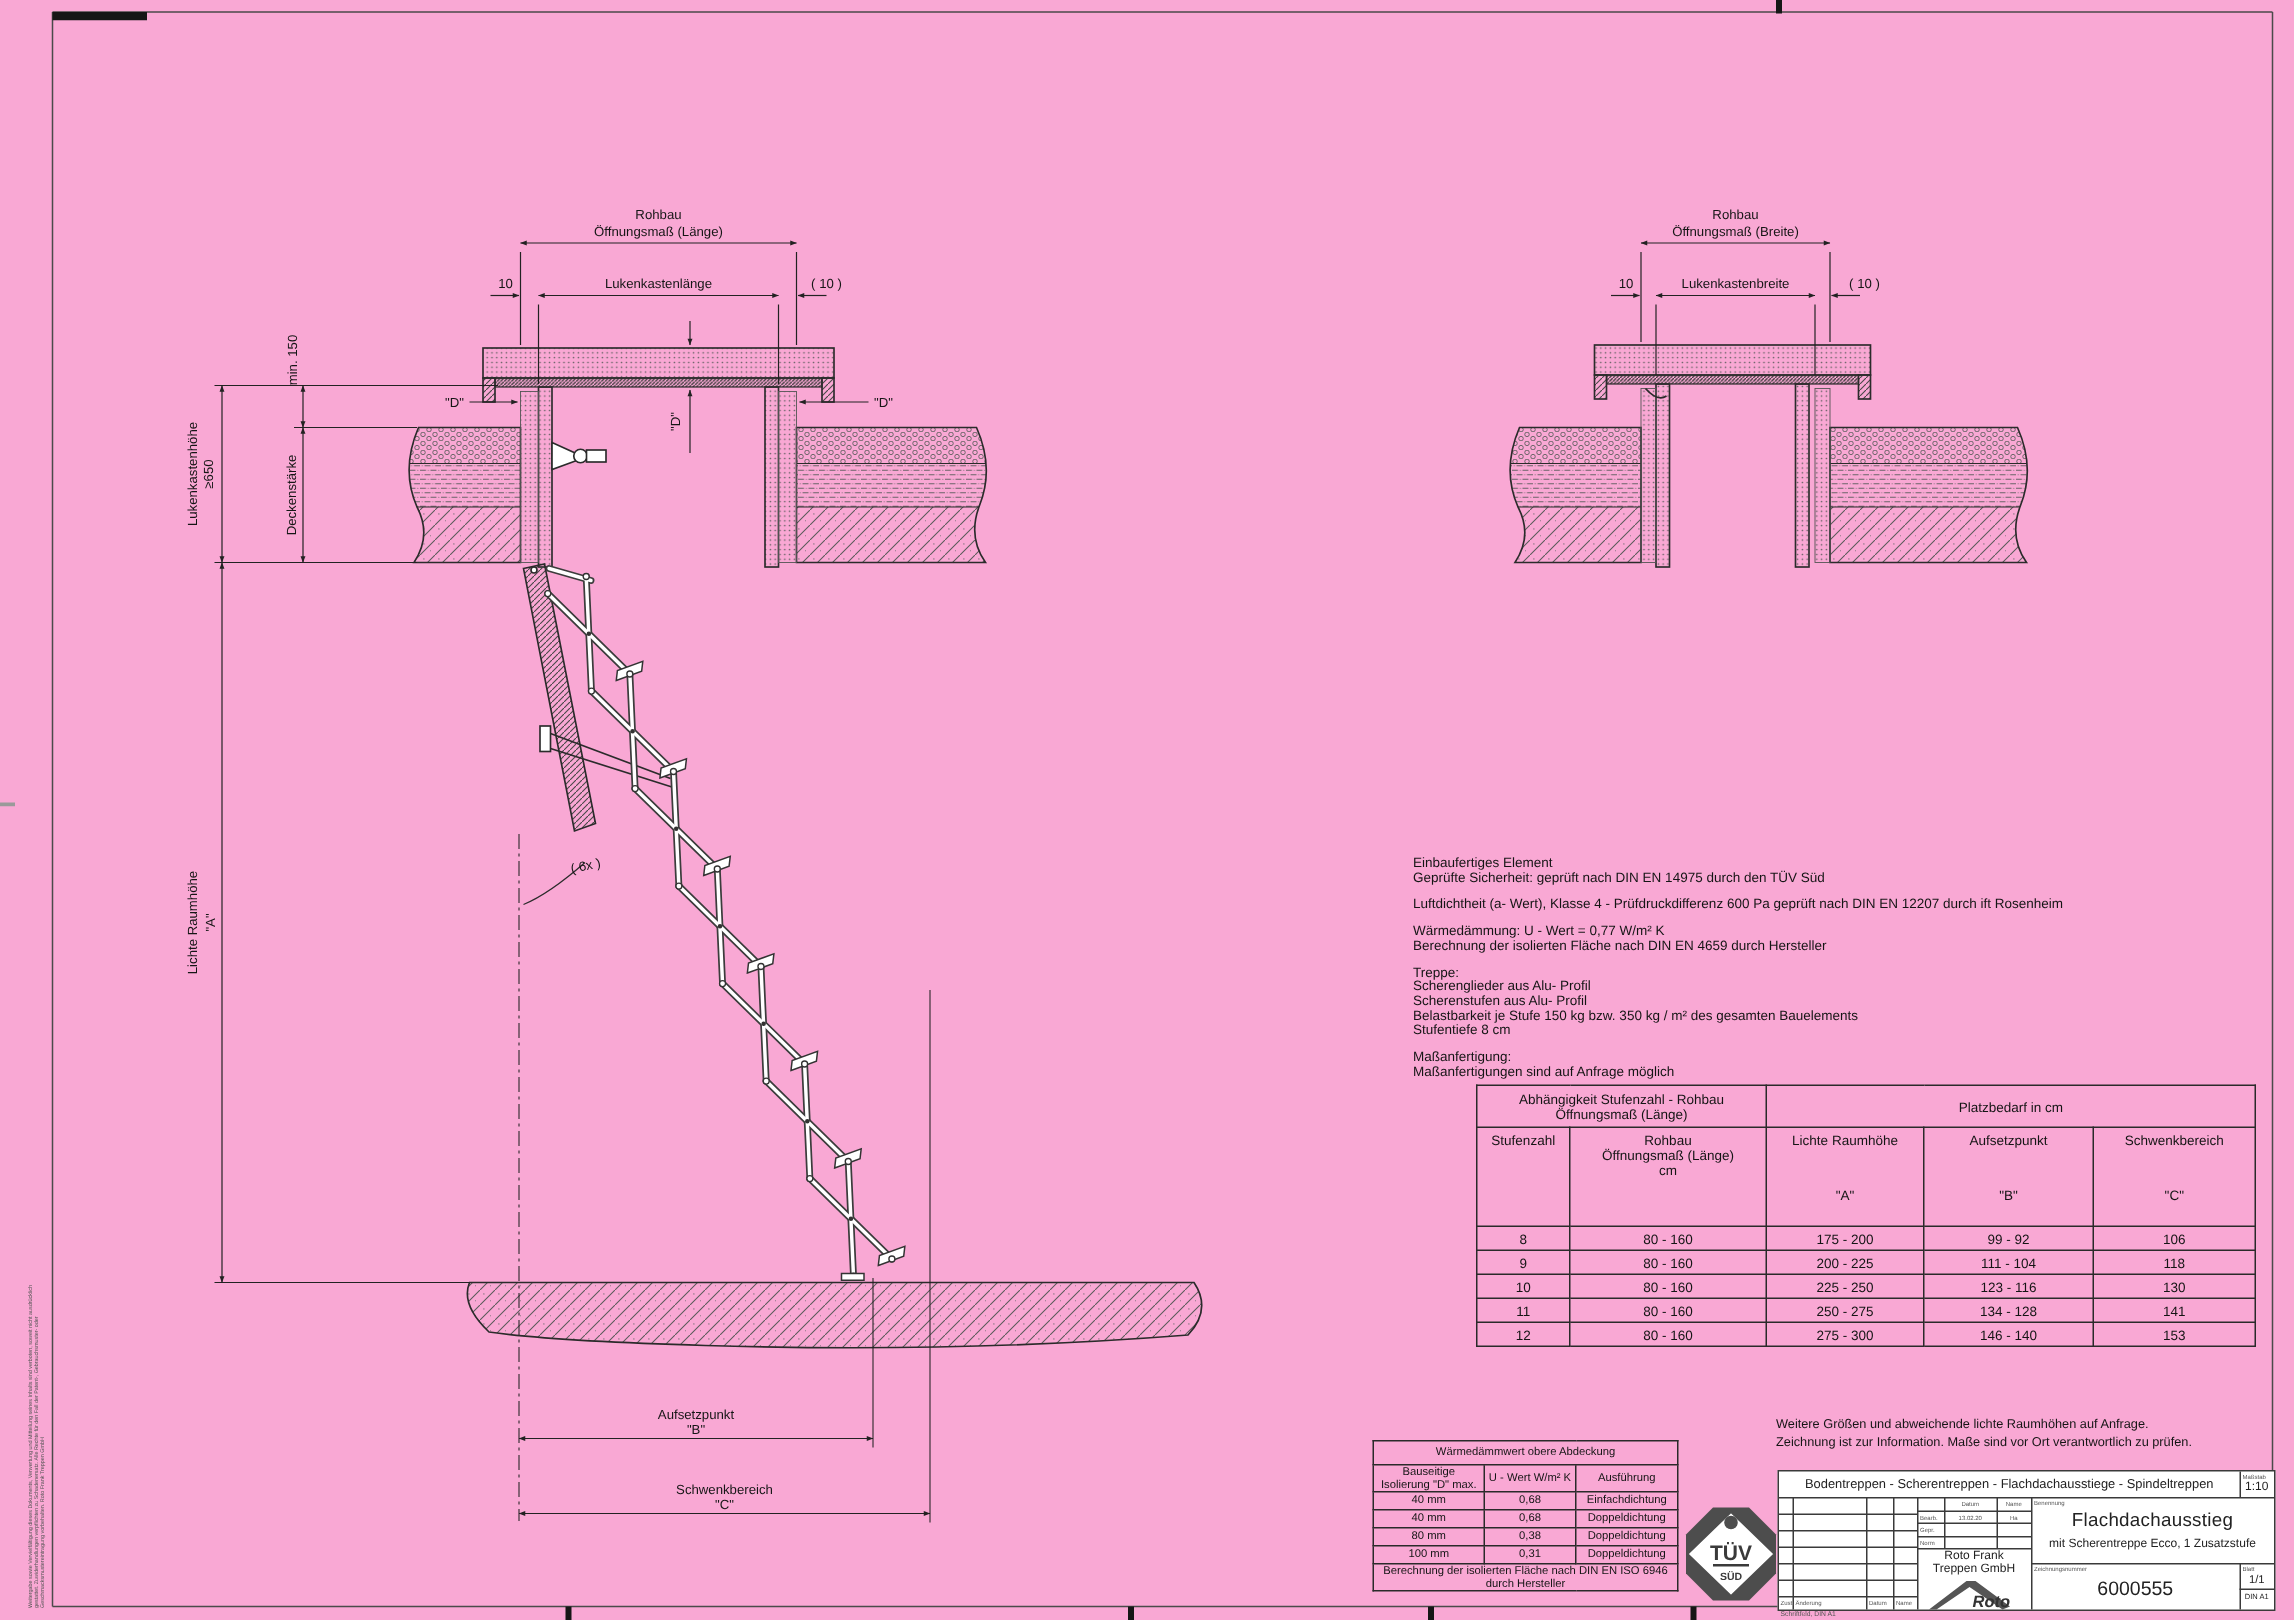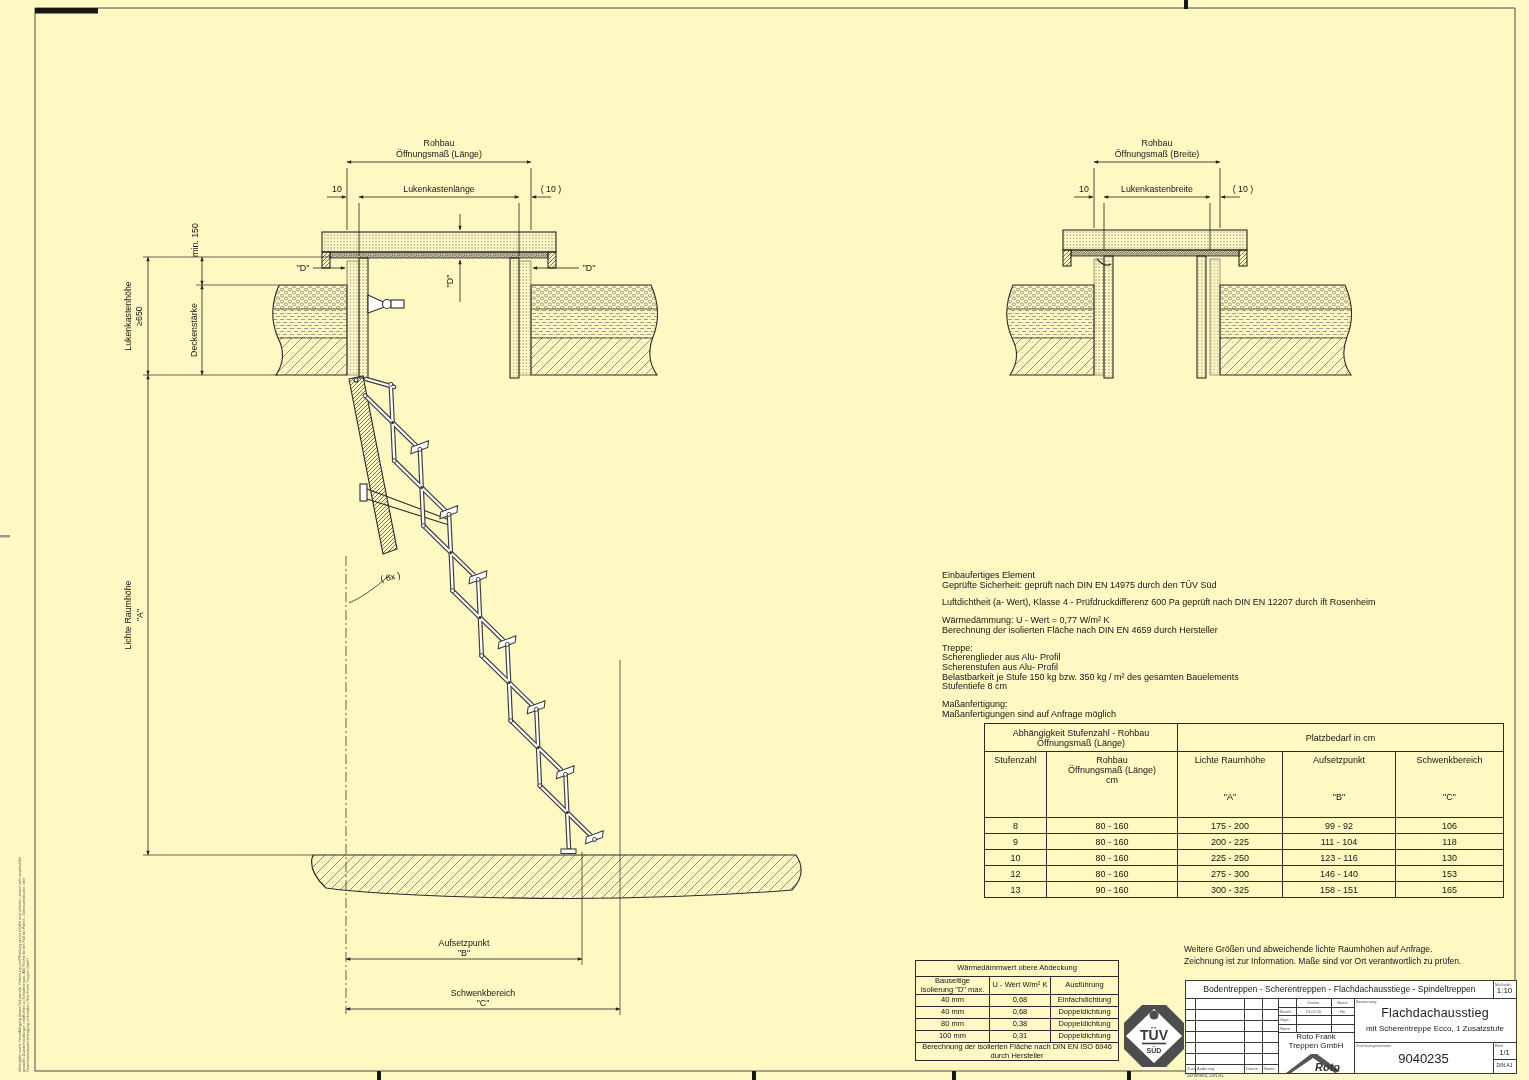--- a/index.html
+++ b/index.html
@@ -1,16 +1,16 @@
 <!DOCTYPE html>
 <html><head>
 <meta charset="utf-8">
 <style>
   html,body{margin:0;padding:0;background:#9a9a9a}
-  .page{position:relative;width:1529px;height:1080px;margin:0 auto;background:#fef9c3;
+  .page{position:relative;width:1529px;height:1080px;margin:0 auto;background:#f9a8d4;
         font-family:"Liberation Sans",sans-serif;color:#151515;overflow:hidden}
   .page svg.main{position:absolute;left:0;top:0}
 
   
   .notes{position:absolute;left:942px;top:571px;font-size:9px;line-height:9.7px;color:#151515;white-space:nowrap}
   .notes .gap{margin-top:8px}
 
   
   .t1{position:absolute;left:984px;top:723px;width:519px;border-collapse:collapse;table-layout:fixed;
       font-size:9px;text-align:center;color:#151515}
@@ -406,32 +406,32 @@
           <td>118</td>
   </tr>
   <tr class="dr">
     <td>10</td>
           <td>80 - 160</td>
           <td>225 - 250</td>
           <td>123 - 116</td>
           <td>130</td>
   </tr>
   <tr class="dr">
+    <td>11</td>
+          <td>80 - 160</td>
+          <td>250 - 275</td>
+          <td>134 - 128</td>
+          <td>141</td>
+  </tr>
+  <tr class="dr">
     <td>12</td>
           <td>80 - 160</td>
           <td>275 - 300</td>
           <td>146 - 140</td>
           <td>153</td>
-  </tr>
-  <tr class="dr">
-    <td>13</td>
-          <td>90 - 160</td>
-          <td>300 - 325</td>
-          <td>158 - 151</td>
-          <td>165</td>
   </tr>
 </tbody>
     </table>
 
 <div class="t1notes">
   <div>Weitere Größen und abweichende lichte Raumhöhen auf Anfrage.</div>
   <div>Zeichnung ist zur Information. Maße sind vor Ort verantwortlich zu prüfen.</div>
 </div>
 
 <table class="t2">
@@ -532,21 +532,21 @@
       <polygon points="2,21 27,2 33,2 56,19 51,21 29,6 7,21" fill="#555"></polygon>
       <text x="31" y="19" font-size="11" font-weight="bold" font-style="italic" fill="#333" font-family="Liberation Sans, sans-serif">Roto</text>
     </svg>
   </div>
 
   <div class="abs tiny" style="left:170px;top:18px">Benennung</div>
   <div class="abs tb-big" style="left:168px;top:25px;width:162px;text-align:center">Flachdachausstieg</div>
   <div class="abs" style="left:168px;top:43px;width:162px;text-align:center;font-size:8px">mit Scherentreppe Ecco, 1 Zusatzstufe</div>
   <div class="ln-h" style="left:168px;right:0;top:61px"></div>
   <div class="abs tiny" style="left:170px;top:62px">Zeichnungsnummer</div>
-  <div class="abs" style="left:168px;top:70px;width:139px;text-align:center;font-size:13px">9040235</div>
+  <div class="abs" style="left:168px;top:70px;width:139px;text-align:center;font-size:13px">6000555</div>
   <div class="ln-v" style="left:307px;top:61px;height:31px"></div>
   <div class="abs tiny" style="left:309px;top:62px">Blatt</div>
   <div class="abs" style="left:307px;top:67px;width:23px;text-align:center;font-size:7.5px">1/1</div>
   <div class="ln-h" style="left:307px;right:0;top:78px"></div>
   <div class="abs" style="left:307px;top:81px;width:23px;text-align:center;font-size:5px">DIN A1</div>
 </div>
 
 <div class="bottomnote">Schriftfeld, DIN A1</div>
 <div class="sidenote">Weitergabe sowie Vervielfältigung dieses Dokuments, Verwertung und Mitteilung seines Inhalts sind verboten, soweit nicht ausdrücklich gestattet. Zuwiderhandlungen verpflichten zu Schadenersatz. Alle Rechte für den Fall der Patent-, Gebrauchsmuster- oder Geschmacksmustereintragung vorbehalten. Roto Frank Treppen GmbH</div>
 

